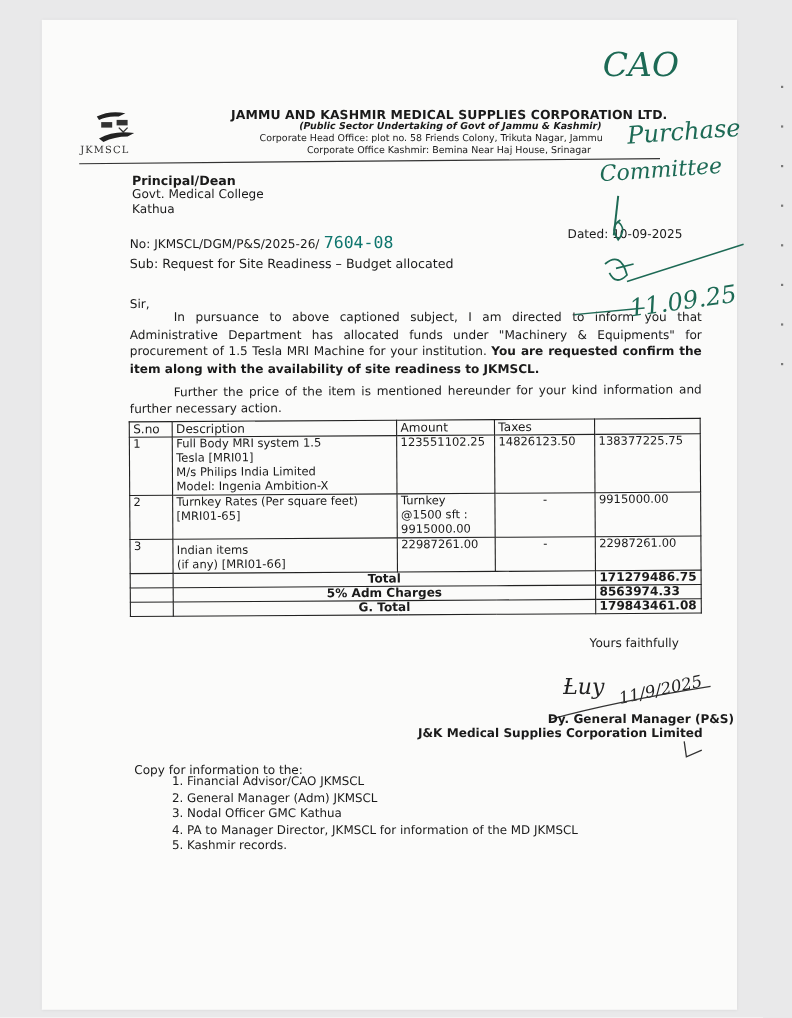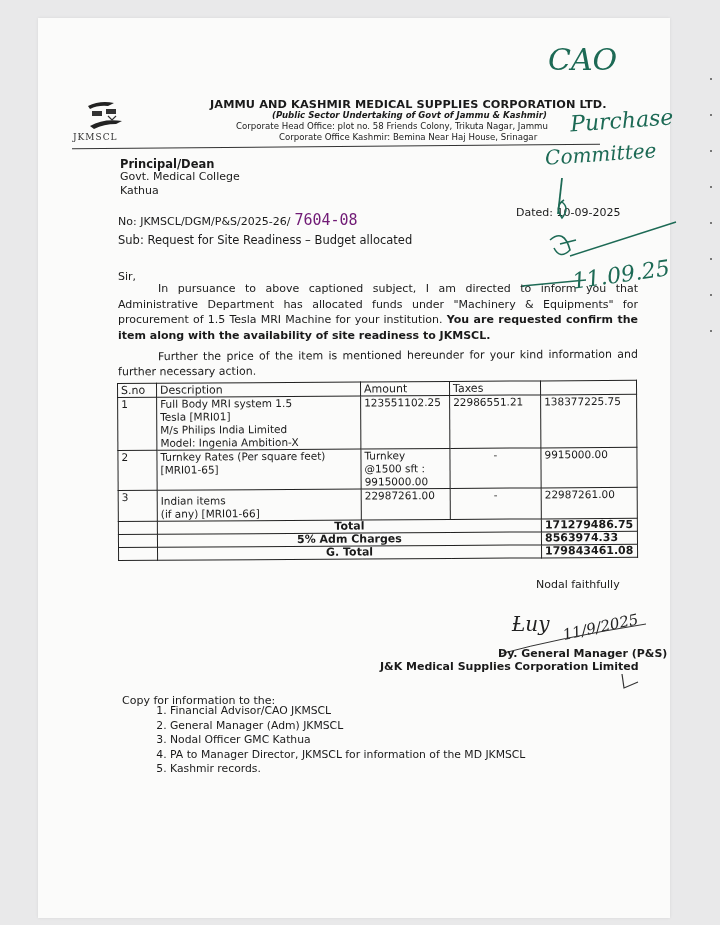--- a/index.html
+++ b/index.html
@@ -18,21 +18,21 @@
     .logo-text { position:absolute; left:3px; top:34px; font-family:"DejaVu Serif", serif; font-size:9px; letter-spacing:1px; color:#333; }
     .hdr-title { left:210px; top:98px; font-weight:bold; font-size:11.3px; letter-spacing:0.1px; white-space:nowrap;text-align:right; }
     .hdr-sub { left:272px; top:110px; font-style:italic; font-weight:bold; font-size:8.6px; white-space:nowrap; }
     .hdr-addr1 { left:236px; top:121px; font-size:8.6px; white-space:nowrap; }
     .hdr-addr2 { left:279px; top:132px; font-size:8.6px; white-space:nowrap; }
     .hdr-rule { left:72px; top:146px; width:528px; height:1px; background:#333; transform:rotate(-0.5deg); }
     .to-1 { left:120px; top:157px; font-weight:bold; font-size:11.5px; }
     .to-2 { left:120px; top:170px; font-size:11px; }
     .to-3 { left:120px; top:184px; font-size:11px; }
     .ref { left:118px; top:211px; font-size:11px; white-space:nowrap; }
-    .ref .hand { font-family:"DejaVu Sans Mono", monospace; font-size:15px; margin-left:4px; color:#701a75; }
+    .ref .hand { font-family:"DejaVu Sans Mono", monospace; font-size:15px; margin-left:4px; color:#0f766e; }
     .dated { left:516px; top:206px; font-size:11px; white-space:nowrap; }
     .subj { left:118px; top:233px; font-weight:normal; font-size:11.5px; white-space:nowrap; }
     .sir { left:118px; top:270px; font-size:11px; }
     .para1 { left:118px; top:281px; width:520px; font-size:11px; line-height:15.5px; text-align:justify; }
     .para1 .indent { display:inline-block; width:40px; }
     .para1 b { font-weight:bold; }
     .para2 { left:118px; top:348px; width:520px; font-size:11px; line-height:15px; text-align:justify; transform:rotate(-0.3deg); }
     .para2 .indent { display:inline-block; width:40px; }
     table.price {
       position:absolute; left:117px; top:383px; width:520px; border-collapse:collapse;
@@ -120,21 +120,21 @@
   </tr>
   <tr>
     <td>1</td>
     <td>
       <div>Full Body MRI system 1.5</div>
       <div>Tesla [MRI01]</div>
       <div>M/s Philips India Limited</div>
       <div>Model: Ingenia Ambition-X</div>
     </td>
     <td>123551102.25</td>
-    <td>22986551.21</td>
+    <td>14826123.50</td>
     <td>138377225.75</td>
   </tr>
   <tr>
     <td>2</td>
     <td>
       <div>Turnkey Rates (Per square feet)</div>
       <div>[MRI01-65]</div>
     </td>
     <td>
       <div>Turnkey</div>
@@ -165,21 +165,21 @@
     <td class="bold">8563974.33</td>
   </tr>
   <tr class="sum">
     <td></td>
     <td colspan="3" class="center bold">G. Total</td>
     <td class="bold">179843461.08</td>
   </tr>
 </tbody>
   </table>
 
-<div class="abs yours">Nodal faithfully</div>
+<div class="abs yours">Yours faithfully</div>
 <div class="sig" style="left:512px; top:612px; font-size:20px;">Ƚuy</div>
 <div class="sig" style="left:562px; top:618px; font-size:15px; transform:rotate(-12deg);">11/9/2025</div>
 <svg class="abs" style="left:498px; top:618px;" width="150" height="40">
   <path d="M2 36 Q60 20 148 6" stroke="#333" stroke-width="1" fill="none"></path>
 </svg>
 <div class="abs desig">Dy. General Manager (P&amp;S)</div>
 <div class="abs corp">J&amp;K Medical Supplies Corporation Limited</div>
 <svg class="abs" style="left:618px; top:672px;" width="22" height="20">
   <path d="M4 2 L6 16 L20 10" stroke="#333" stroke-width="1.2" fill="none"></path>
 </svg>

